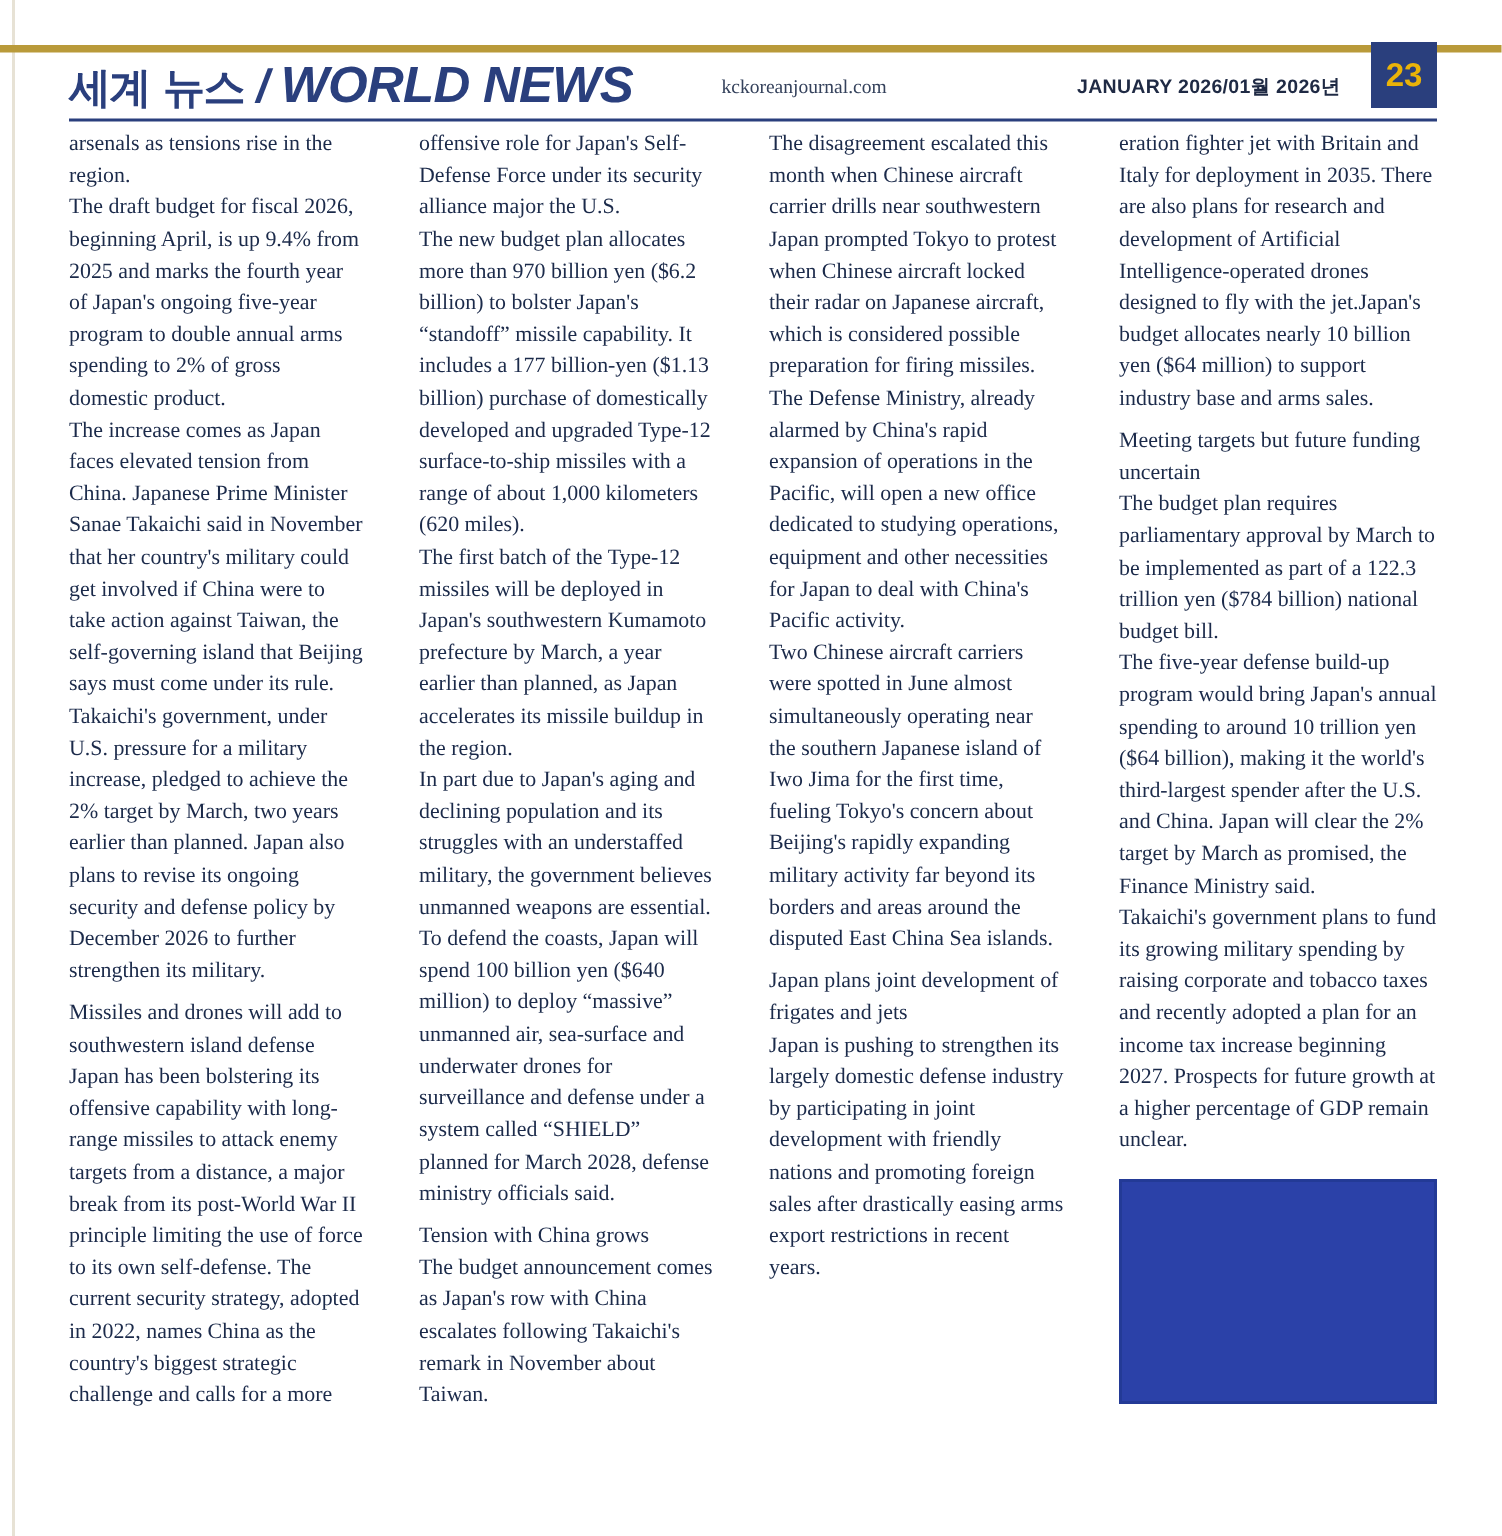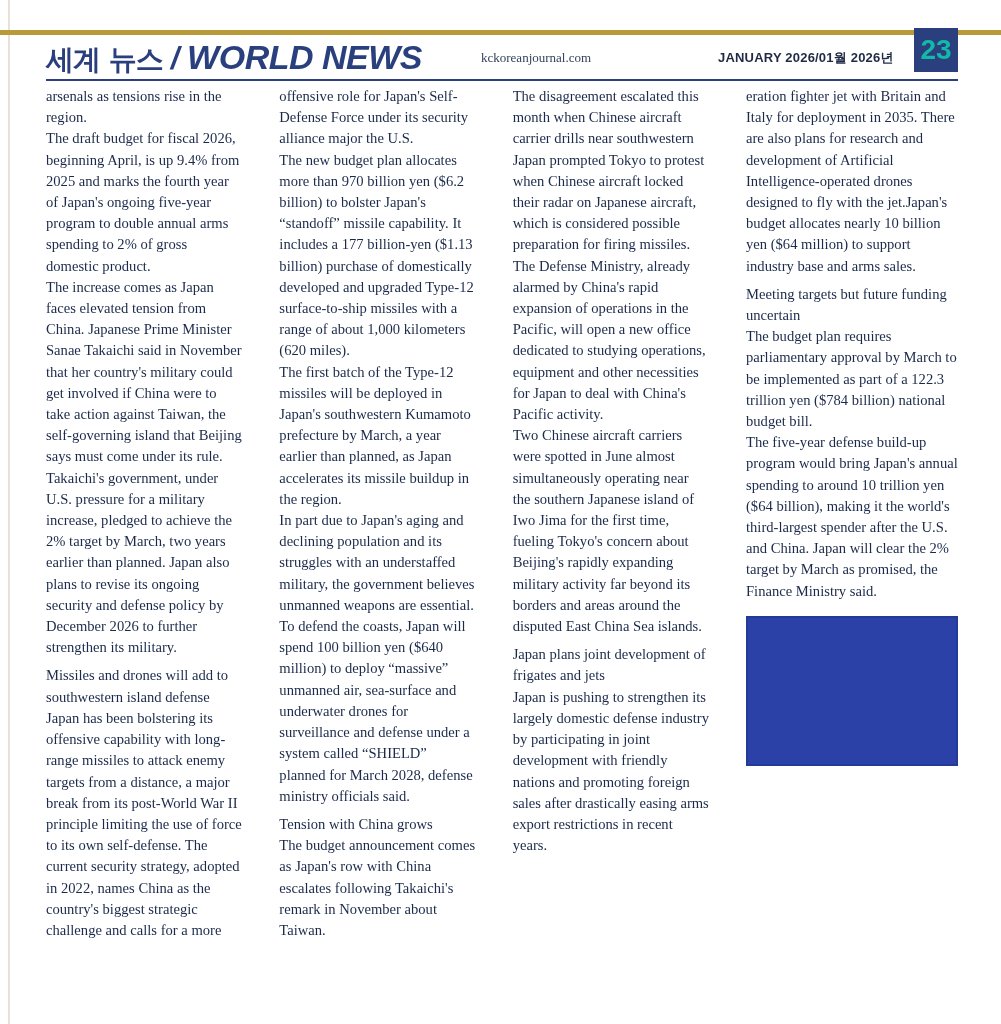--- a/index.html
+++ b/index.html
@@ -96,24 +96,24 @@
     left: 868px;
     top: -12px;
     width: 44px;
     height: 44px;
     background: #2a3f7d;
   }
   .page-num-box span {
     display: block;
     text-align: center;
     line-height: 44px;
-    color: #14b8a6;
+    color: #eab308;
     font-family: "Liberation Sans", sans-serif;
     font-weight: bold;
-    font-size: 28px;
+    font-size: 22px;
   }
   .masthead-rule {
     position: absolute;
     left: 46px;
     top: 79px;
     width: 912px;
     height: 2px;
     background: #2a3f7d;
   }
 
@@ -204,17 +204,18 @@
       <p>Two Chinese aircraft carriers were spotted in June almost simultaneously operating near the southern Japanese island of Iwo Jima for the first time, fueling Tokyo's concern about Beijing's rapidly expanding military activity far beyond its borders and areas around the disputed East China Sea islands.</p>
       <p class="subhead gap-before">Japan plans joint development of frigates and jets</p>
       <p>Japan is pushing to strengthen its largely domestic defense industry by participating in joint development with friendly nations and promoting foreign sales after drastically easing arms export restrictions in recent years.</p>
     </div>
 
     <div class="col">
       <p>eration fighter jet with Britain and Italy for deployment in 2035. There are also plans for research and development of Artificial Intelligence-operated drones designed to fly with the jet.Japan's budget allocates nearly 10 billion yen ($64 million) to support industry base and arms sales.</p>
       <p class="subhead gap-before">Meeting targets but future funding uncertain</p>
       <p>The budget plan requires parliamentary approval by March to be implemented as part of a 122.3 trillion yen ($784 billion) national budget bill.</p>
       <p>The five-year defense build-up program would bring Japan's annual spending to around 10 trillion yen ($64 billion), making it the world's third-largest spender after the U.S. and China. Japan will clear the 2% target by March as promised, the Finance Ministry said.</p>
+      <p>Takaichi's government plans to fund its growing military spending by raising corporate and tobacco taxes and recently adopted a plan for an income tax increase beginning 2027. Prospects for future growth at a higher percentage of GDP remain unclear.</p>
       <div class="photo-block"></div>
     </div>
 
   </div>
 </div>
 
 </body></html>

